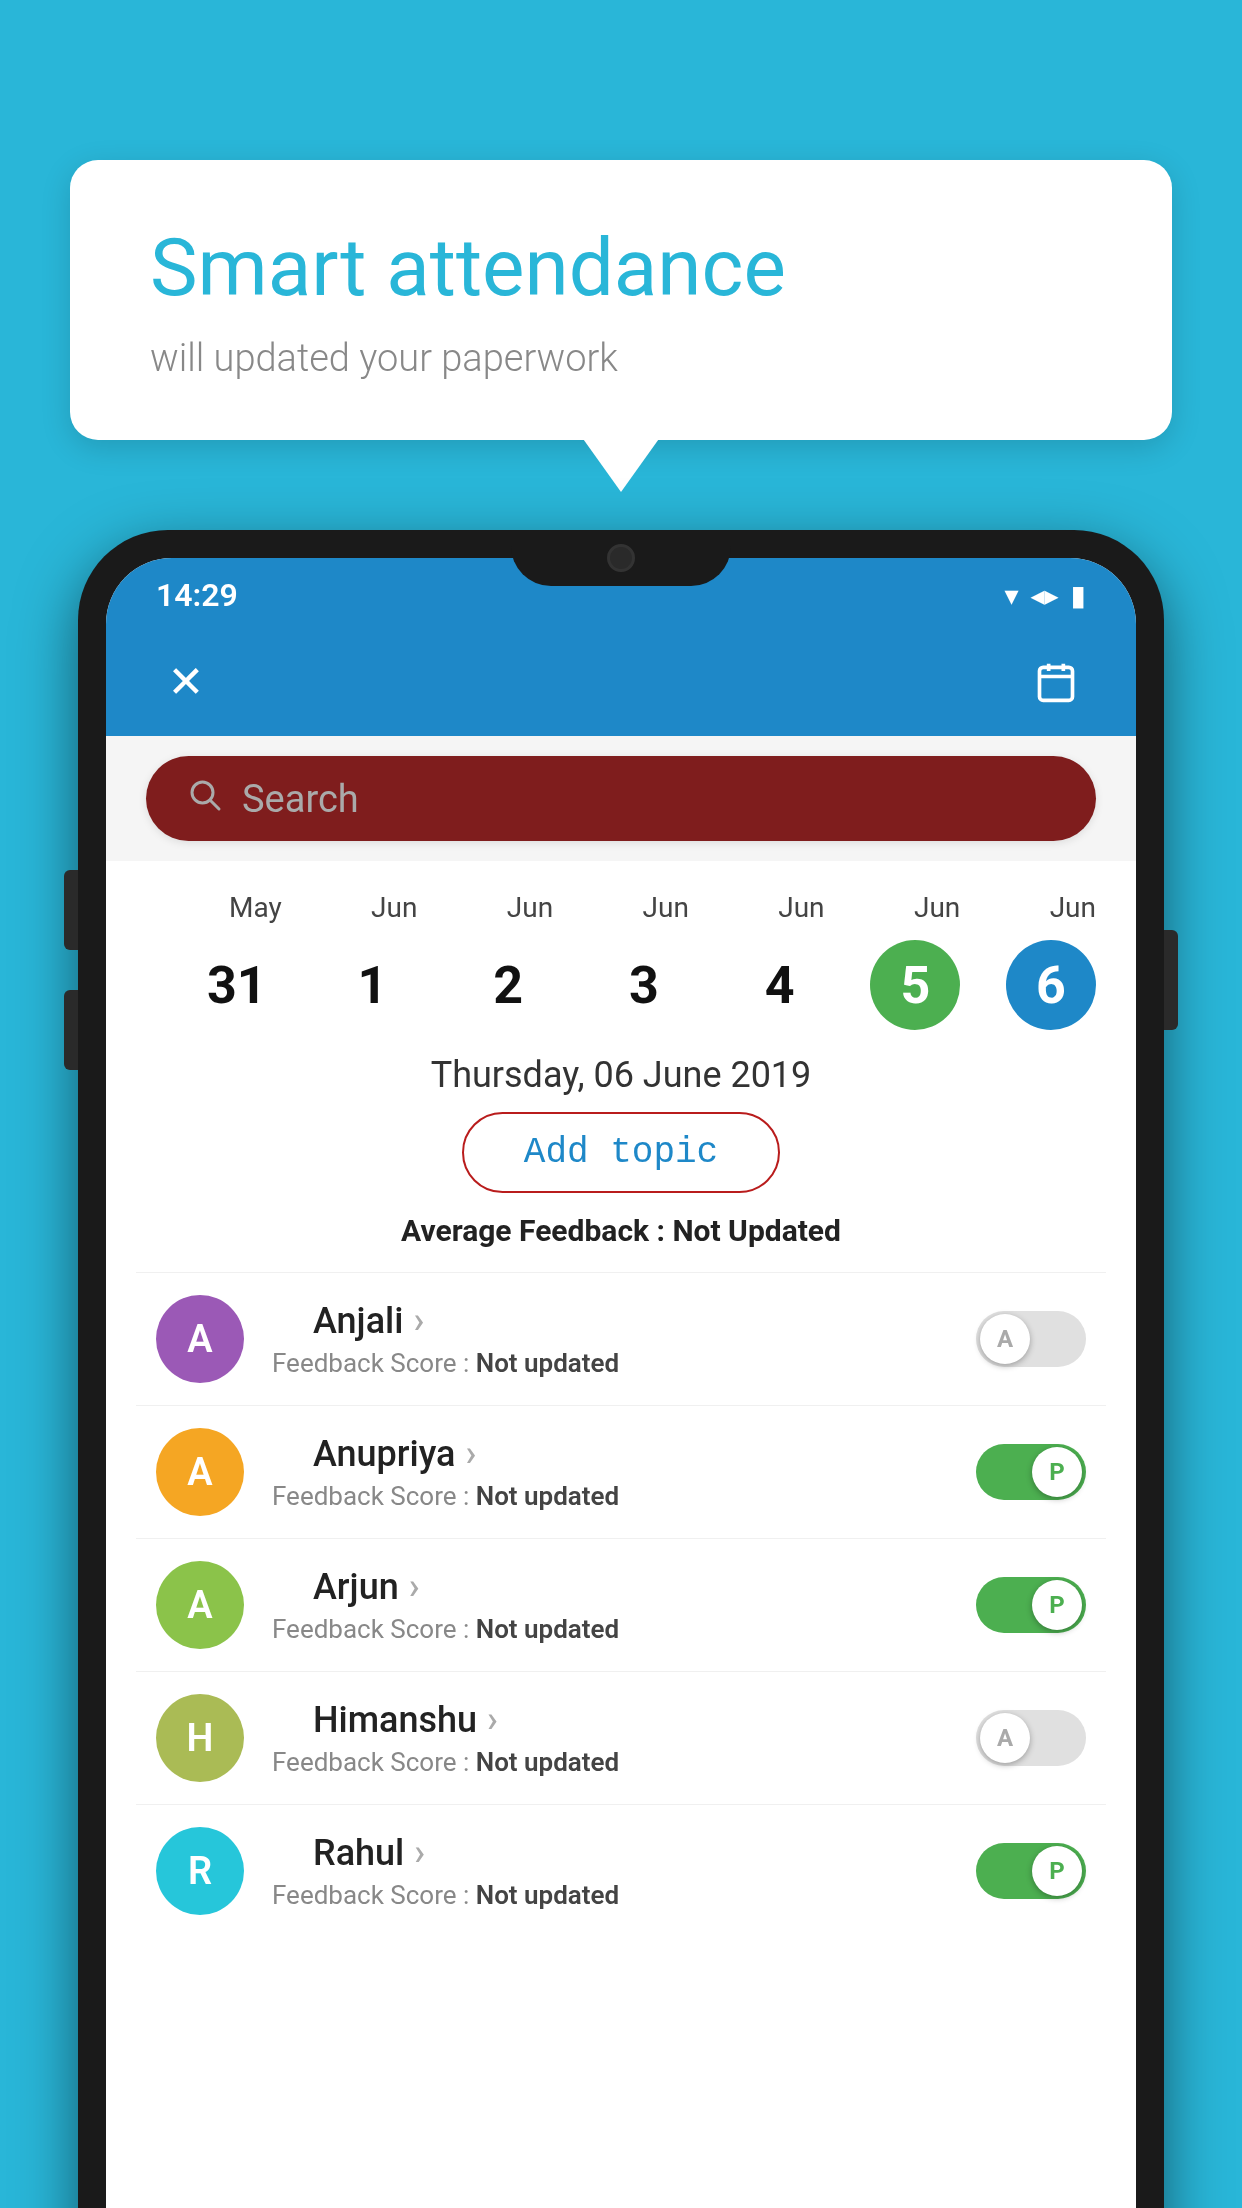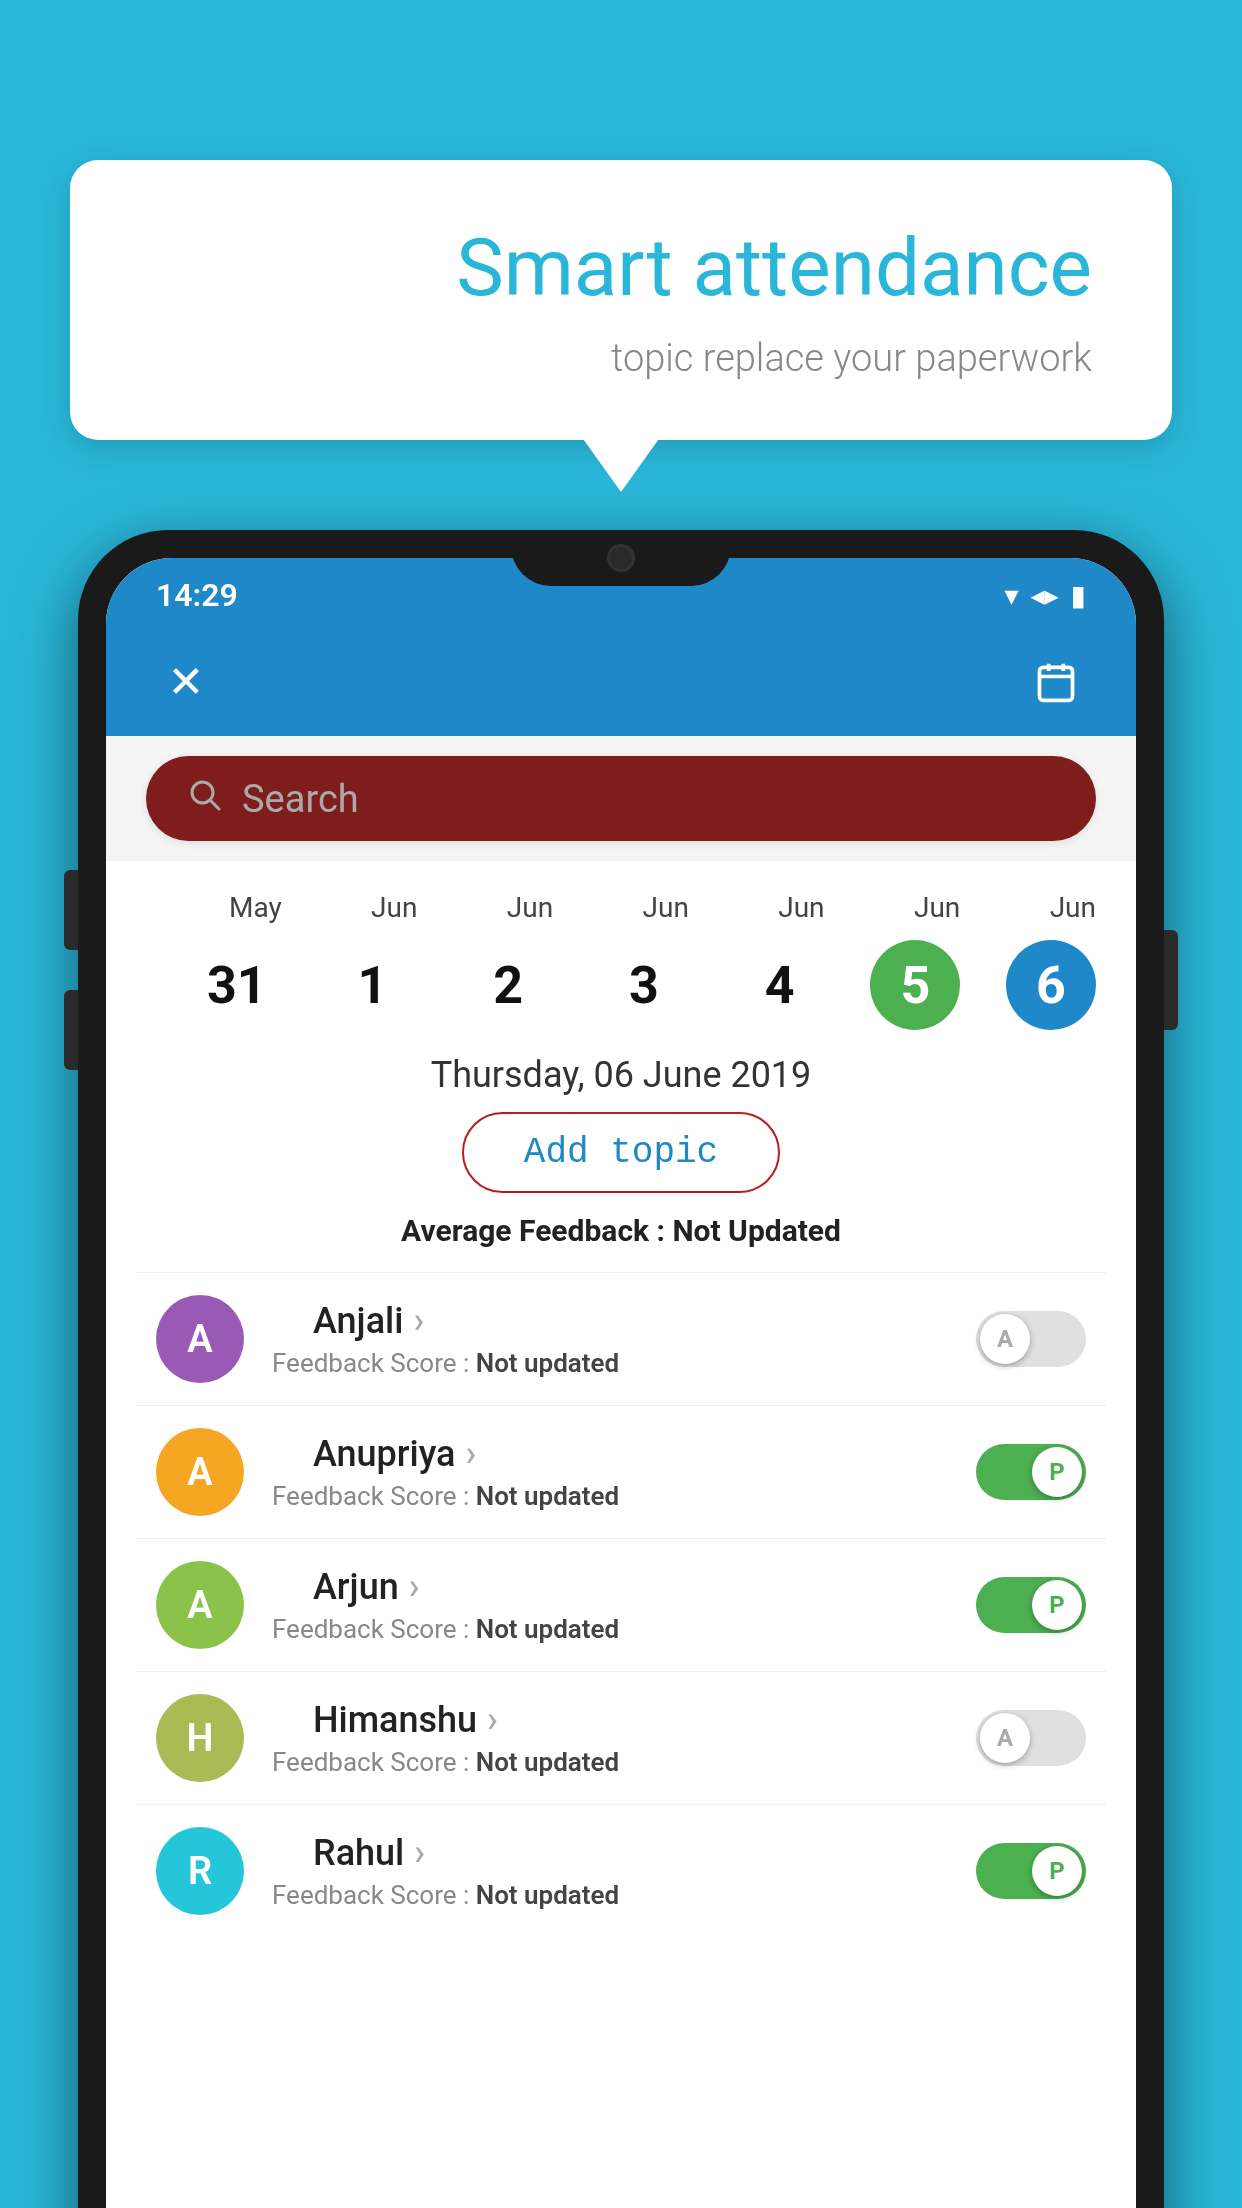--- a/index.html
+++ b/index.html
@@ -18,21 +18,21 @@
       position: absolute;
       top: 160px;
       left: 70px;
       right: 70px;
     }
 
     .speech-bubble {
       background: white;
       border-radius: 28px;
       padding: 60px 80px;
-      text-align: right;
+      text-align: left;
       box-shadow: 0 8px 30px rgba(0,0,0,0.15);
     }
 
     .speech-bubble::after {
       content: '';
       position: absolute;
       bottom: -52px;
       left: 50%;
       transform: translateX(-50%);
       width: 0;
@@ -409,21 +409,21 @@
       background: #2a2a2a;
       border-radius: 6px 0 0 6px;
     }
   </style>
 </head>
 <body>
 
 <div class="speech-bubble-container">
   <div class="speech-bubble">
     <div class="bubble-title">Smart attendance</div>
-    <div class="bubble-subtitle">topic replace your paperwork</div>
+    <div class="bubble-subtitle">will updated your paperwork</div>
   </div>
 </div>
 
 <div class="phone-wrapper">
   <div class="phone-outer">
 
     <div class="phone-notch-area">
       <div class="phone-camera"></div>
     </div>
 

